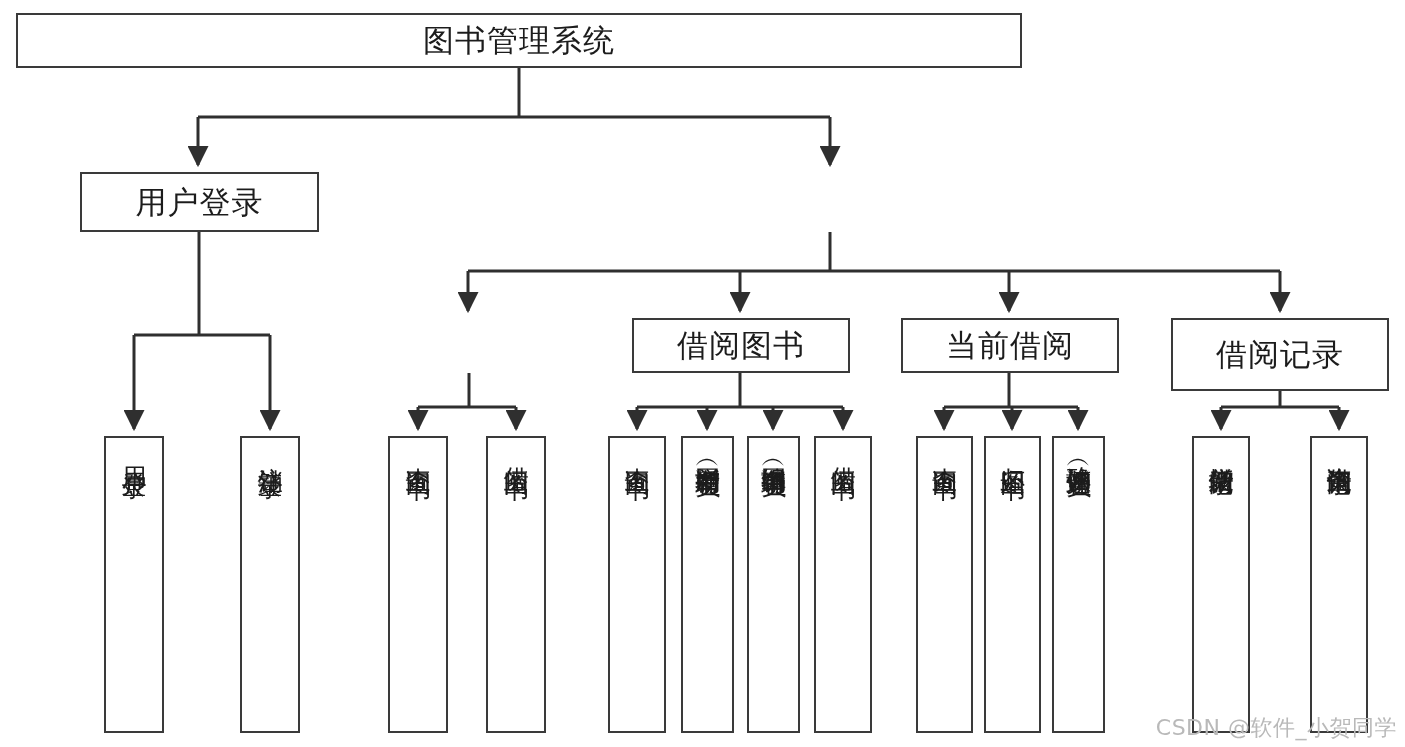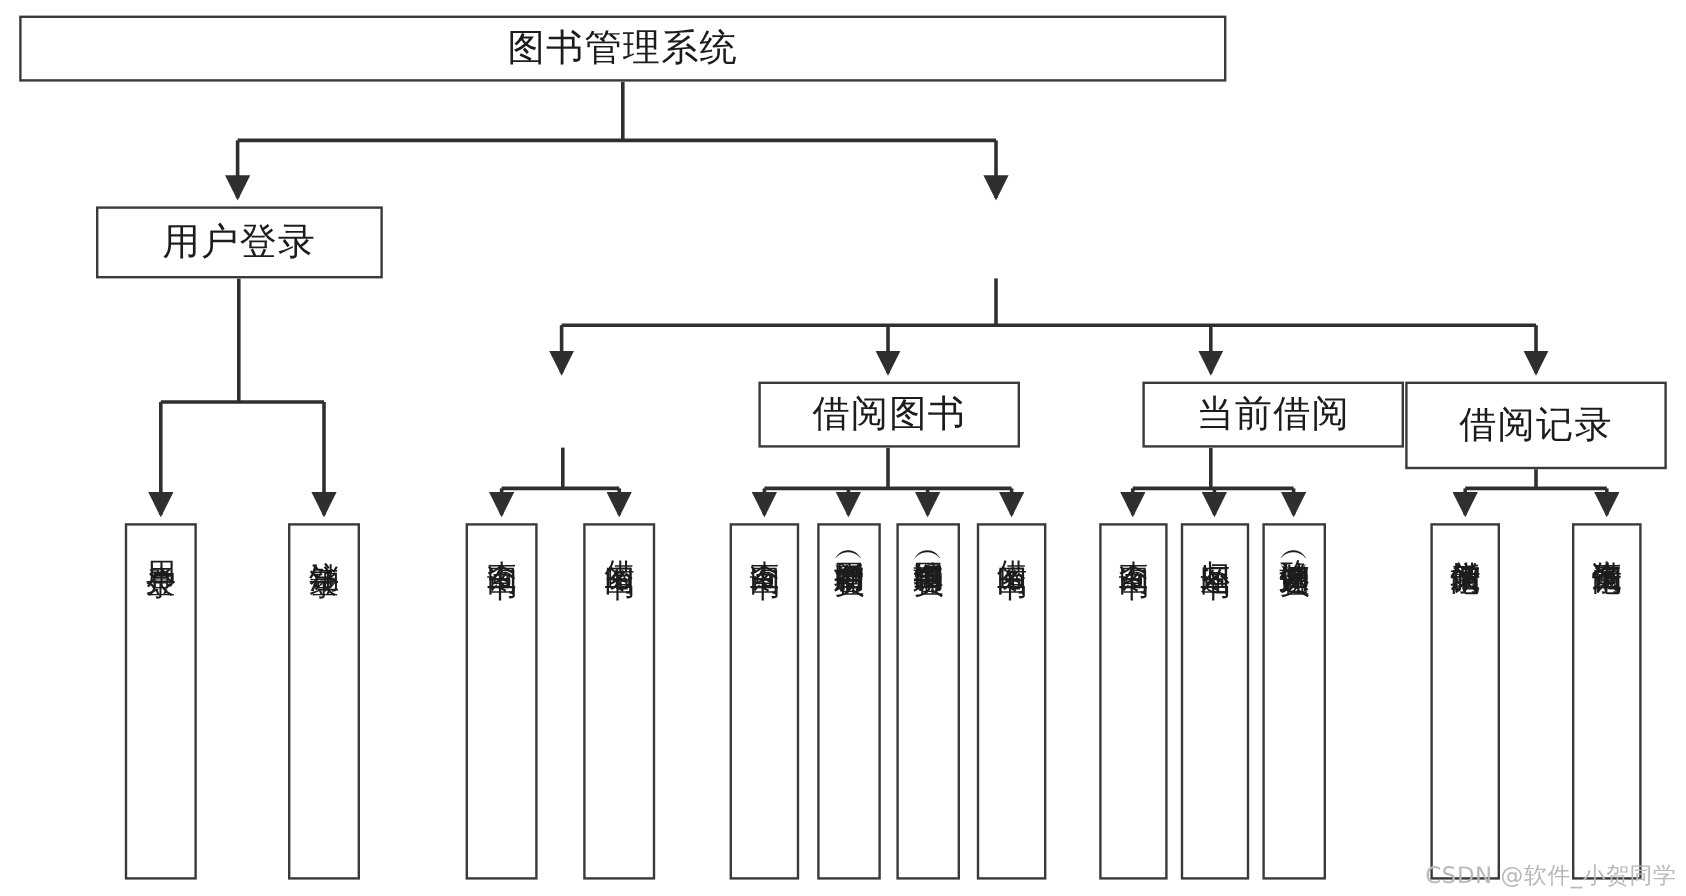--- a/index.html
+++ b/index.html
@@ -54,21 +54,21 @@
     white-space: nowrap;
     color: #1c1c1c;
   }
   .node.vert.tall .vlabel {
     letter-spacing: 1px;
   }
   #watermark {
     position: absolute;
     right: 8px;
     bottom: 4px;
-    font-size: 19px;
+    font-size: 22px;
     color: #b9b9b9;
     letter-spacing: 0.5px;
     white-space: nowrap;
   }
 </style>
 </head>
 <body>
 
 <div id="canvas">
 
@@ -126,21 +126,21 @@
     <span>图书管理系统</span>
   </div>
 
   <div class="node horiz" style="left:80px; top:172px; width:239px; height:60px;">
     <span>用户登录</span>
   </div>
 
   <div class="node horiz" style="left:632px; top:318px; width:218px; height:55px;">
     <span>借阅图书</span>
   </div>
-  <div class="node horiz" style="left:952px; top:318px; width:218px; height:55px;">
+  <div class="node horiz" style="left:901px; top:318px; width:218px; height:55px;">
     <span>当前借阅</span>
   </div>
   <div class="node horiz" style="left:1171px; top:318px; width:218px; height:73px;">
     <span>借阅记录</span>
   </div>
 
   <div class="node vert" style="left:104px; top:436px; width:60px; height:297px;">
     <span class="vlabel">用户登录</span>
   </div>
   <div class="node vert" style="left:240px; top:436px; width:60px; height:297px;">

